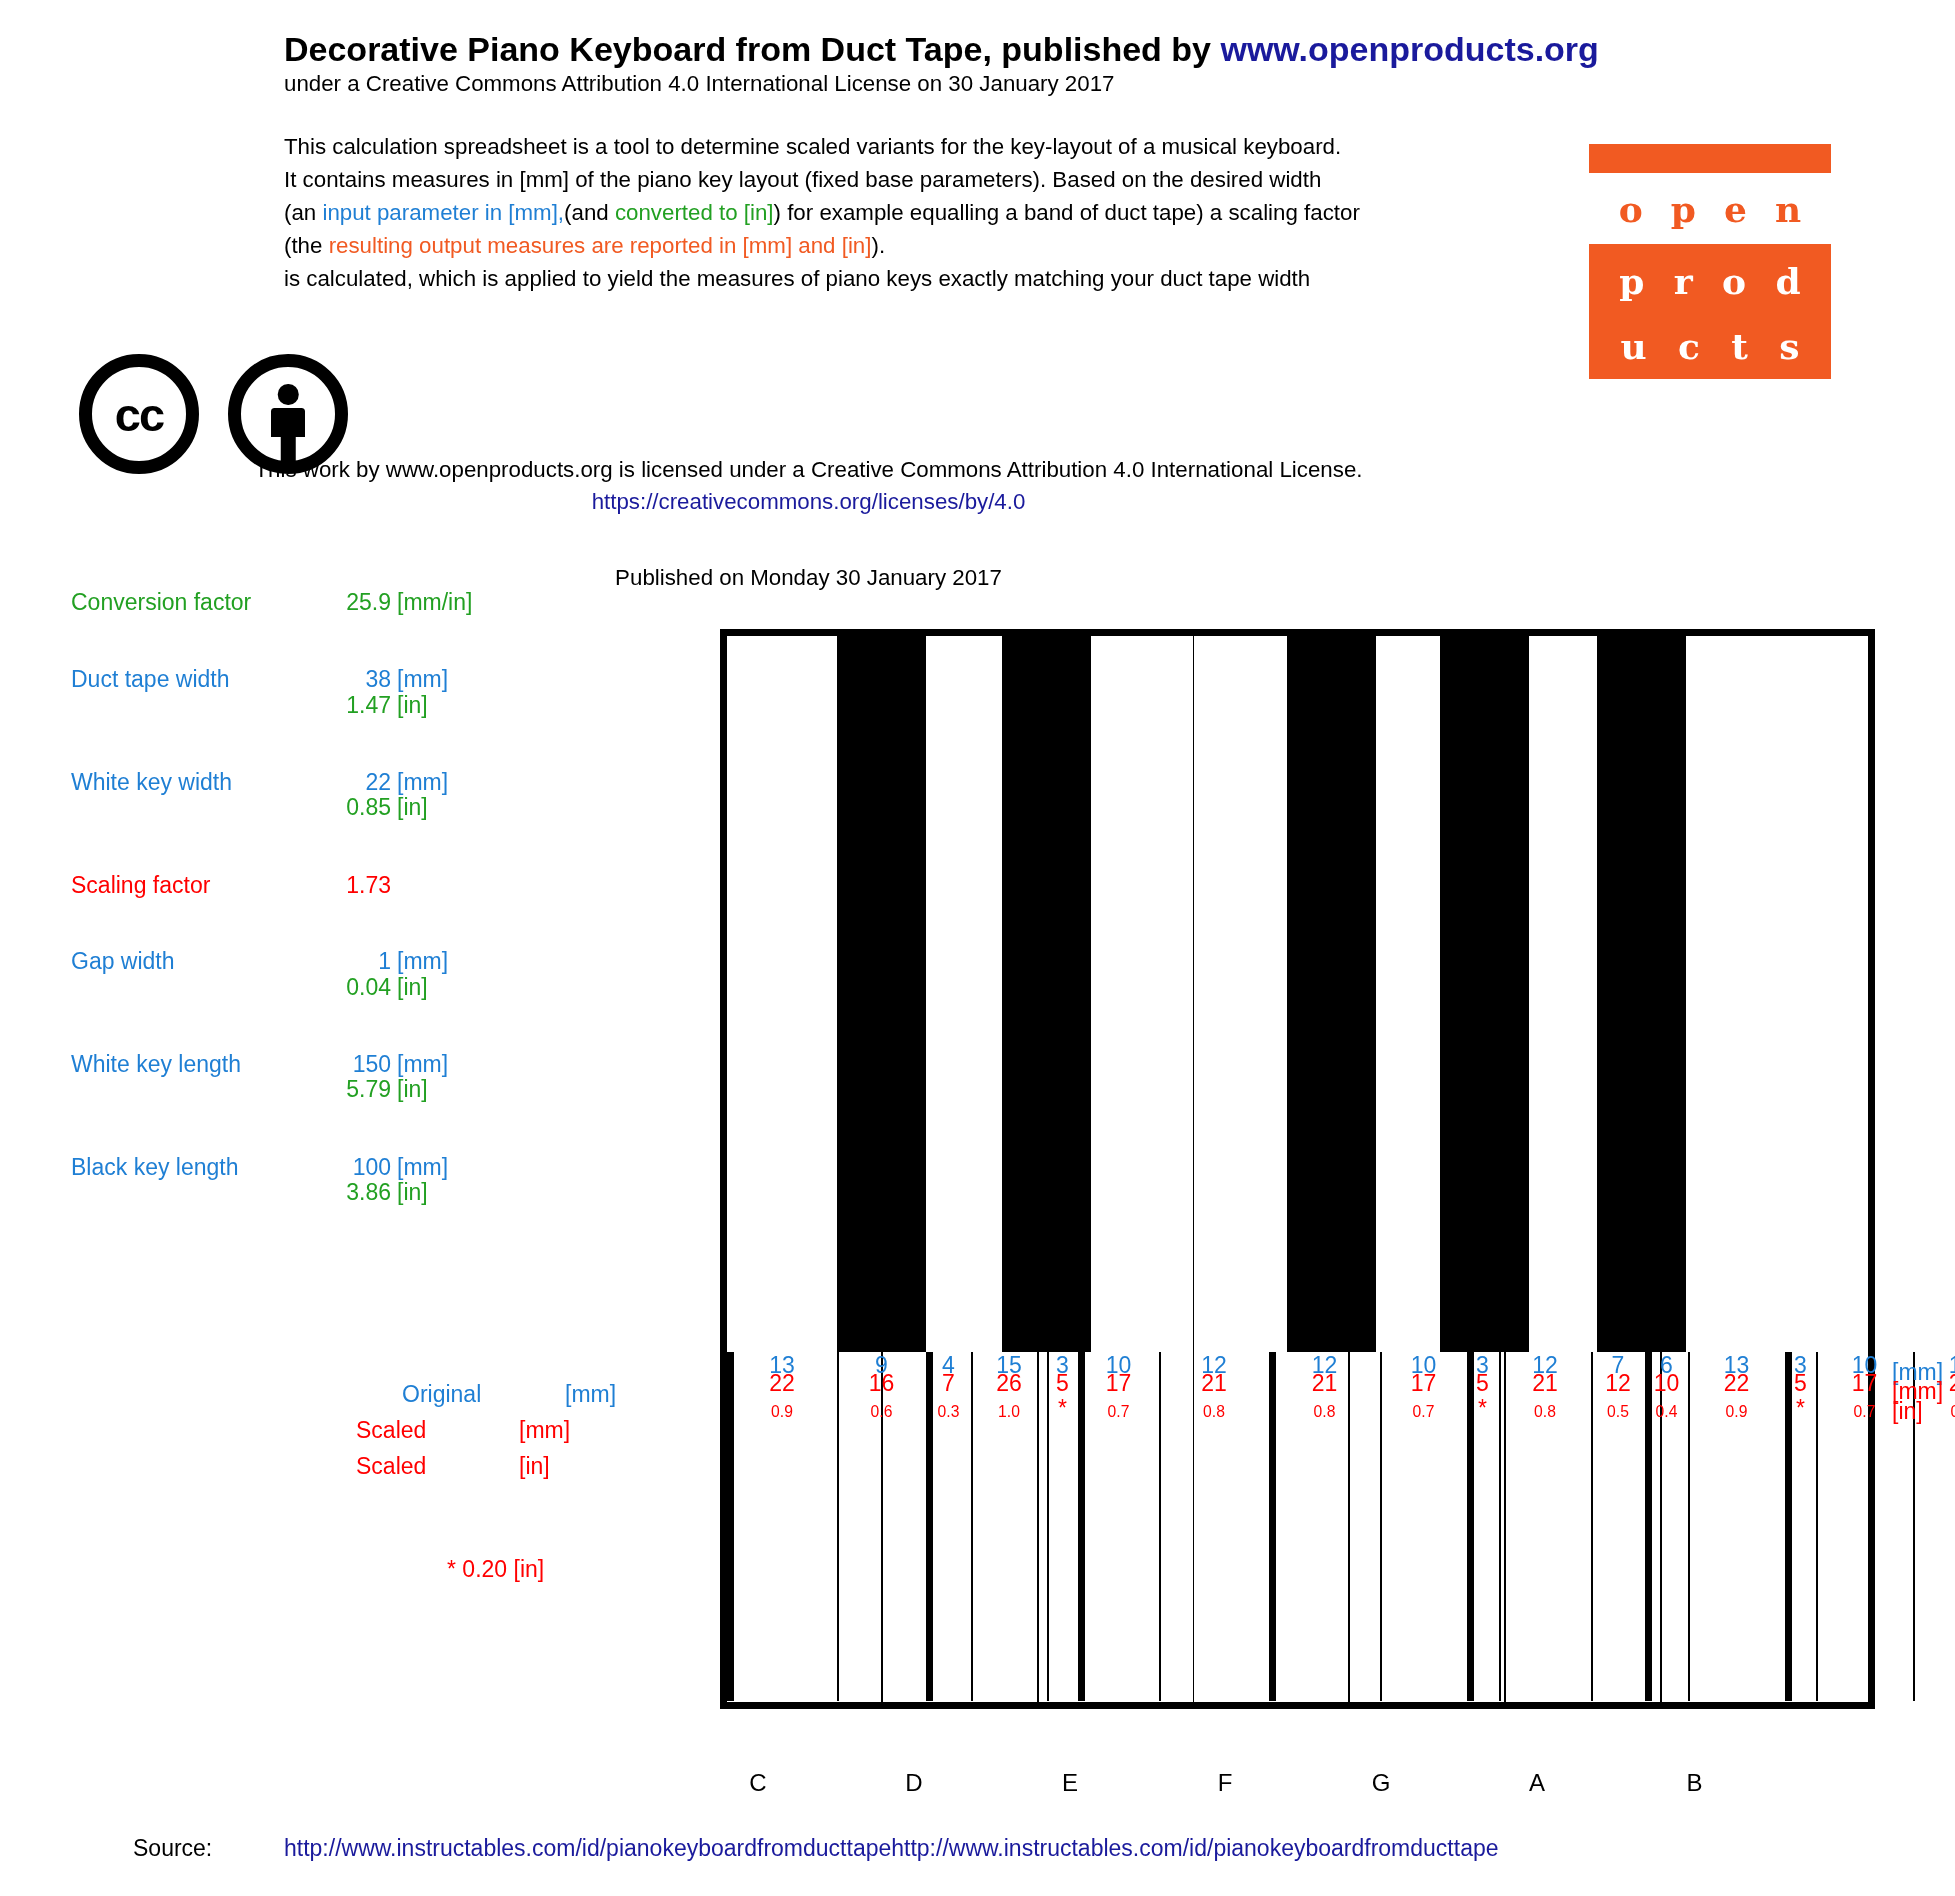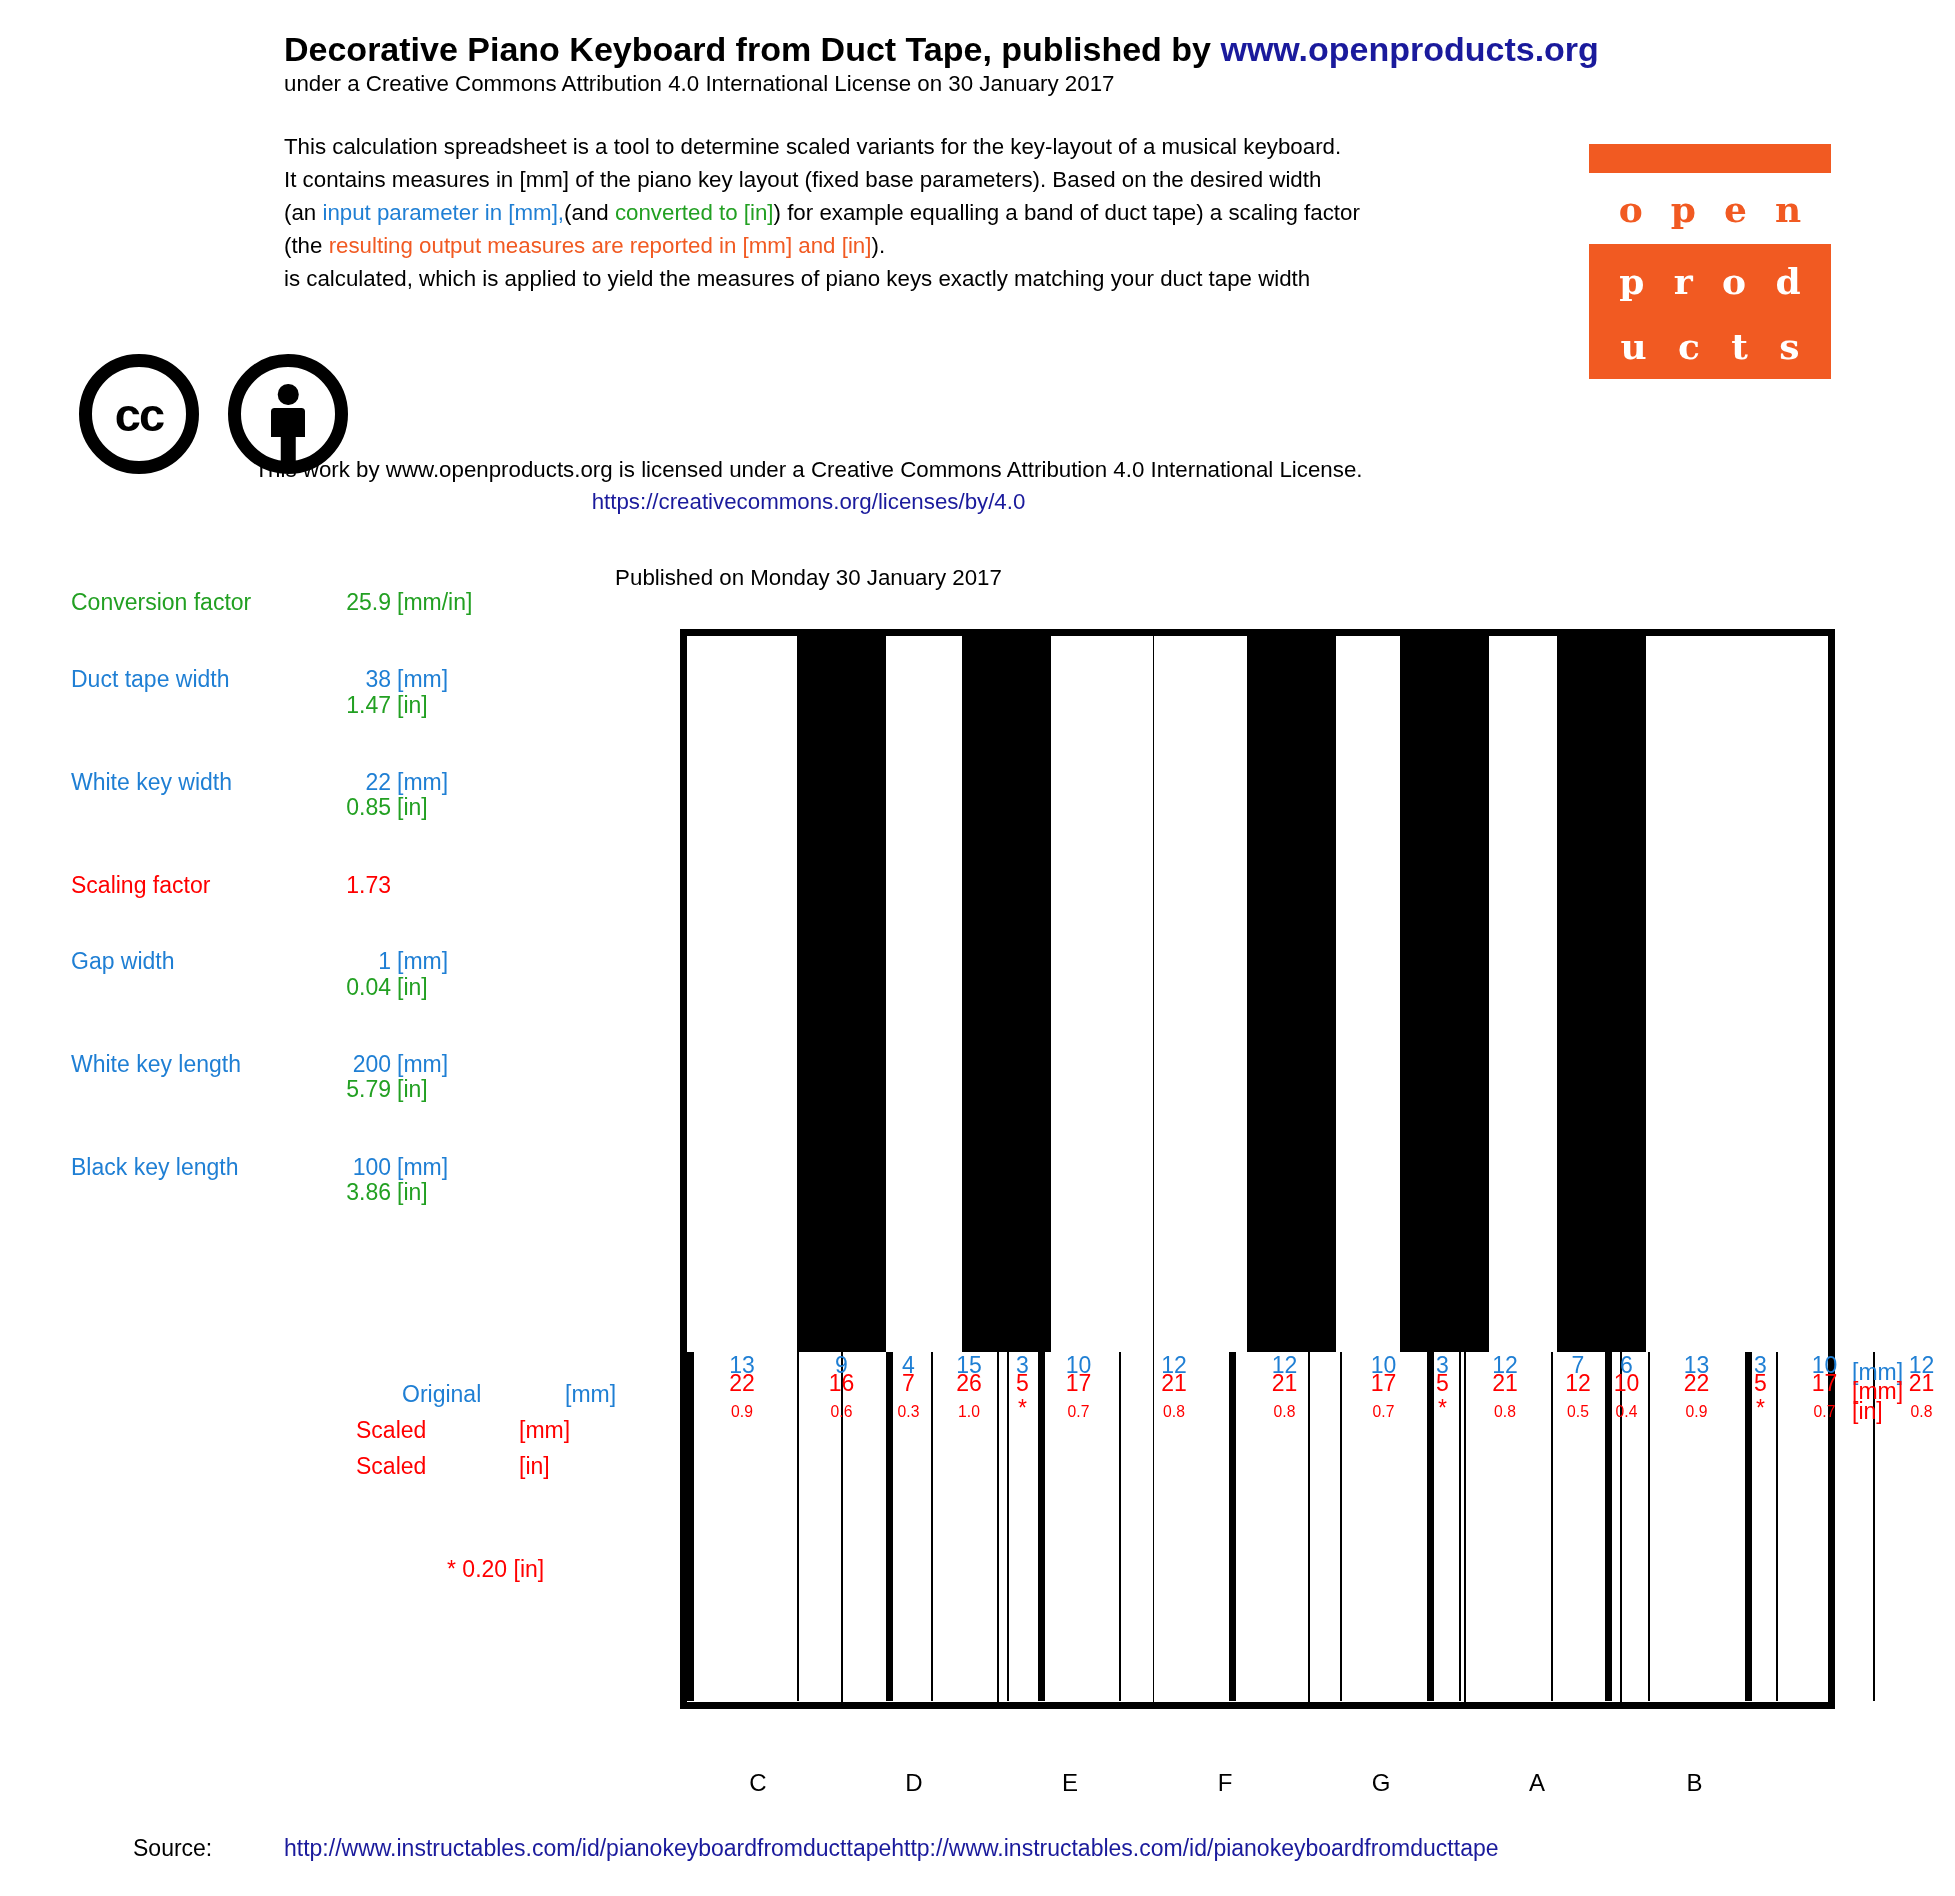--- a/index.html
+++ b/index.html
@@ -62,21 +62,21 @@
 
   
   #meas-labels{left:356px;top:1381px;width:290px;}
   .mlab{position:relative;height:36px;font-size:23px;}
   .mlab .nm{position:absolute;left:0;top:0;}
   .mlab .un{position:absolute;left:163px;top:0;}
 
   #footnote{left:447px;top:1556px;font-size:23px;color:#ff0000;white-space:nowrap;}
 
   
-  #kbd{left:680px;top:629px;width:1155px;height:1080px;
+  #kbd{left:720px;top:629px;width:1155px;height:1080px;
        border:7.2px solid #000;box-sizing:border-box;background:#fde047;}
   #kbd-inner{position:relative;width:100%;height:100%;background:#fff;}
   .wkey{position:absolute;top:0;bottom:0;background:#fff;border-right:2.4px solid #000;
         box-sizing:border-box;}
   .wkey.last{border-right:none;}
   .bkey{position:absolute;top:0;background:#000;}
   .mcol{position:absolute;box-sizing:border-box;}
   .mcol .sep{position:absolute;left:0;top:0;bottom:0;width:2.4px;background:#000;}
   .mcol .sep.thick{width:7.2px;}
   .mv{position:absolute;width:100%;text-align:center;}
@@ -181,21 +181,21 @@
       <div class="plabel" style="color: rgb(31, 127, 212);">Gap width</div>
       <div class="pval" style="color: rgb(31, 127, 212);">1</div>
       <div class="punit" style="color: rgb(31, 127, 212);">[mm]</div>
     </div>
     <div class="prow" style="position: absolute; top: 385px; left: 0px; width: 459px;">
       <div class="pval" style="color: rgb(34, 160, 34);">0.04</div>
       <div class="punit" style="color: rgb(34, 160, 34);">[in]</div>
     </div>
     <div class="prow" style="position: absolute; top: 462px; left: 0px; width: 459px;">
       <div class="plabel" style="color: rgb(31, 127, 212);">White key length</div>
-      <div class="pval" style="color: rgb(31, 127, 212);">200</div>
+      <div class="pval" style="color: rgb(31, 127, 212);">150</div>
       <div class="punit" style="color: rgb(31, 127, 212);">[mm]</div>
     </div>
     <div class="prow" style="position: absolute; top: 487px; left: 0px; width: 459px;">
       <div class="pval" style="color: rgb(34, 160, 34);">5.79</div>
       <div class="punit" style="color: rgb(34, 160, 34);">[in]</div>
     </div>
     <div class="prow" style="position: absolute; top: 565px; left: 0px; width: 459px;">
       <div class="plabel" style="color: rgb(31, 127, 212);">Black key length</div>
       <div class="pval" style="color: rgb(31, 127, 212);">100</div>
       <div class="punit" style="color: rgb(31, 127, 212);">[mm]</div>

